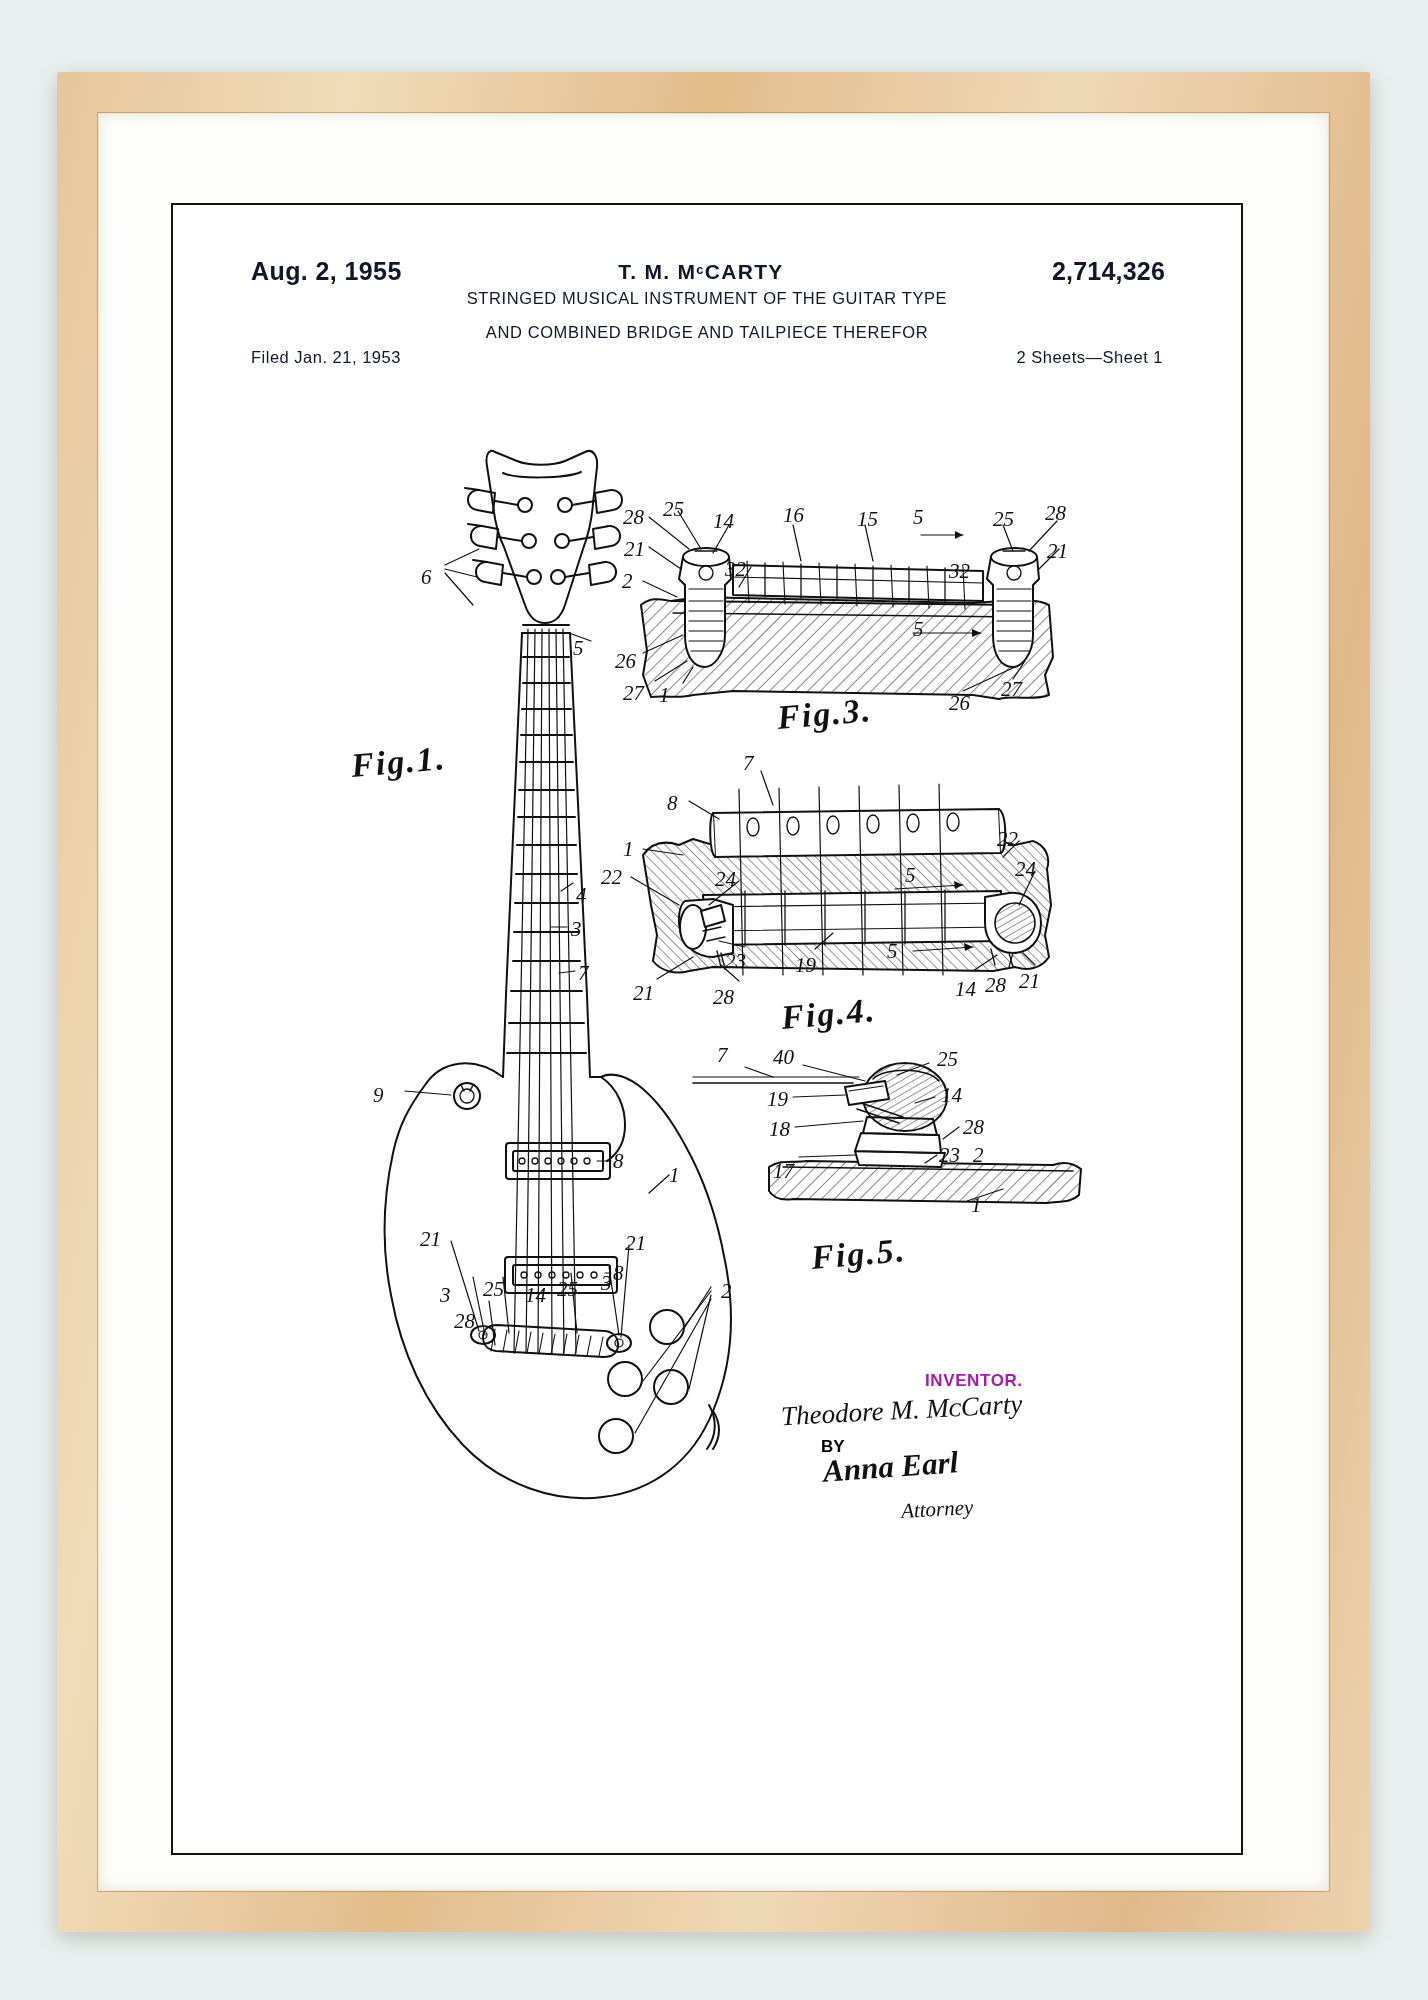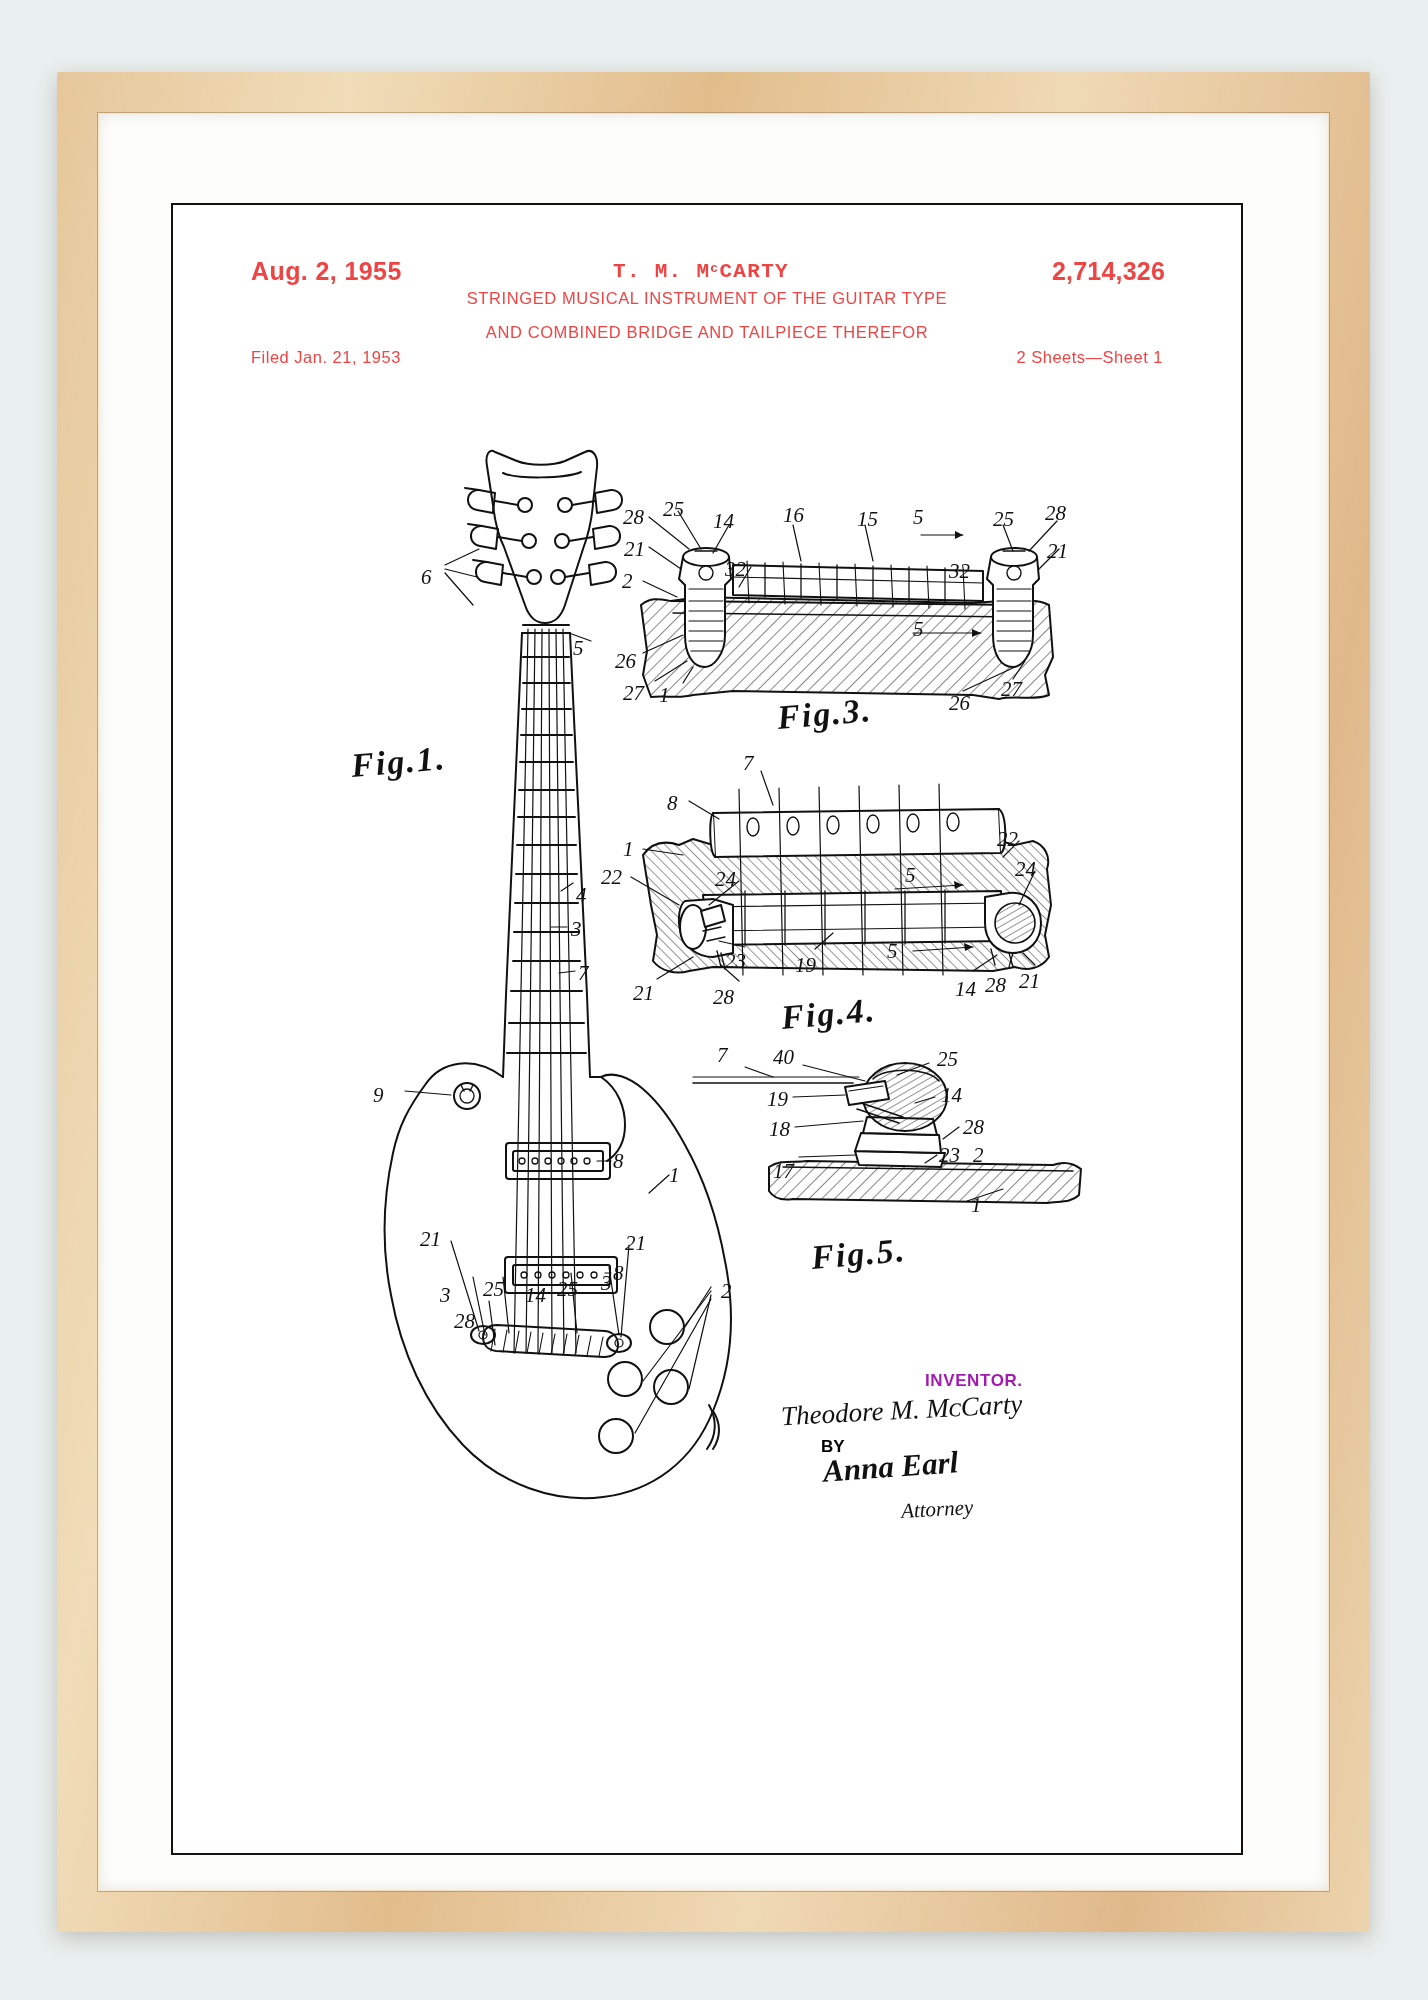--- a/index.html
+++ b/index.html
@@ -60,21 +60,21 @@
     border: 2px solid #15110e;
     overflow: hidden;
   }
 
   
   .hdr {
     position: absolute;
     left: 0;
     right: 0;
     top: 52px;
-    color: #ef4444;
+    color: #0f172a;
   }
   .hdr-row1 {
     position: relative;
     height: 30px;
   }
   .hdr-date {
     position: absolute;
     left: 78px;
     top: 0;
     font-size: 25px;
@@ -83,21 +83,20 @@
   }
   .hdr-name {
     position: absolute;
     left: 0;
     right: 12px;
     top: 3px;
     text-align: center;
     font-size: 21px;
     font-weight: bold;
     letter-spacing: 1.3px;
-    font-family: Liberation Mono, monospace;
   }
   .hdr-name sup {
     font-size: 13px;
     vertical-align: 5px;
   }
   .hdr-num {
     position: absolute;
     right: 76px;
     top: 0;
     font-size: 25px;

